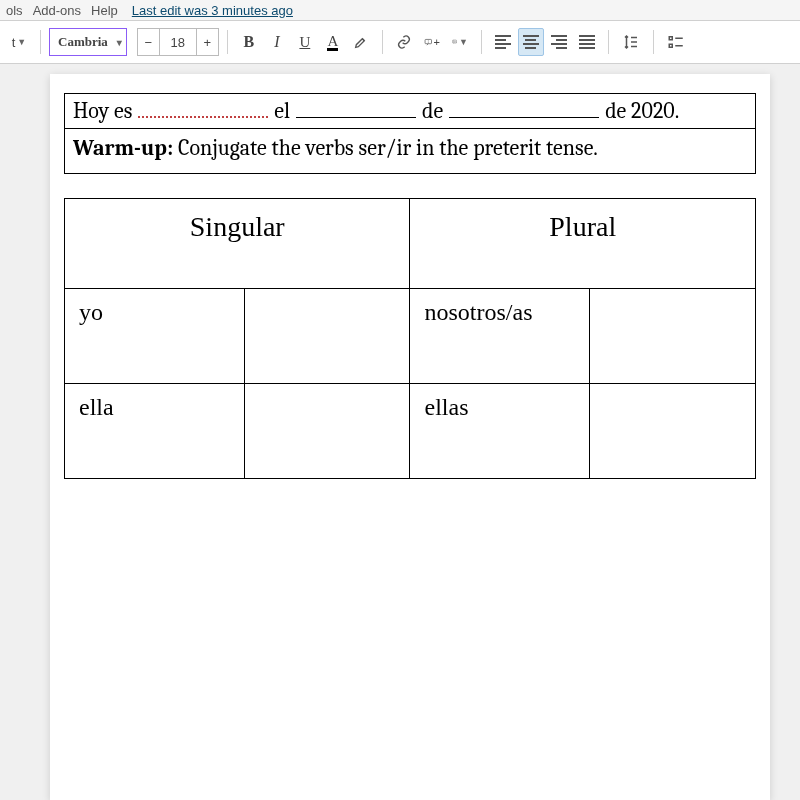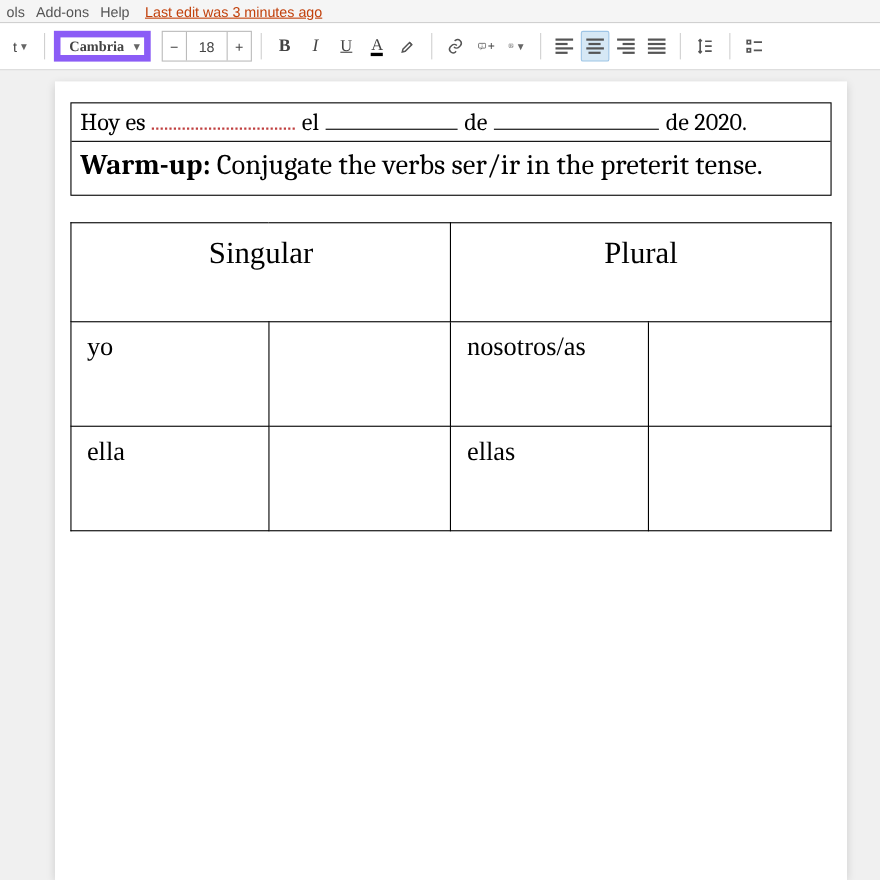--- a/index.html
+++ b/index.html
@@ -16,21 +16,21 @@
       display: flex;
       align-items: center;
       gap: 10px;
       padding: 0 6px;
       font-family: Arial, sans-serif;
       font-size: 13px;
       color: #555;
     }
     .menubar .edit-status {
       text-decoration: underline;
-      color: #c2410c;
+      color: #0c4a6e;
       margin-left: 4px;
     }
     .toolbar {
       height: 44px;
       background: #fff;
       border-top: 1px solid #d0d0d0;
       border-bottom: 1px solid #d0d0d0;
       display: flex;
       align-items: center;
       padding: 0 6px;
@@ -54,21 +54,21 @@
       border: 1px solid transparent;
       border-radius: 2px;
       cursor: pointer;
       padding: 0 4px;
     }
     .tb-btn.active {
       background: #d6e8f5;
       border: 1px solid #9ec5e6;
     }
     .font-select {
-      border: 6px solid #8b5cf6;
+      border: 1px solid #8b5cf6;
       height: 28px;
       padding: 0 18px 0 8px;
       display: flex;
       align-items: center;
       font-family: Georgia, serif;
       font-weight: bold;
       position: relative;
       background: #fff;
     }
     .font-select::after {
@@ -140,21 +140,21 @@
       display: inline-block;
       border-bottom: 2px dotted #c04040;
       height: 20px;
     }
     .blank-plain {
       display: inline-block;
       border-bottom: 1.5px solid #000;
       height: 20px;
     }
     .warmup-line {
-      font-size: 26px;
+      font-size: 22px;
       padding: 6px 8px 12px 8px;
     }
     .warmup-line .label { font-weight: bold; }
     .conjugation-table {
       width: 100%;
       border-collapse: collapse;
       margin-top: 24px;
       font-family: Liberation Serif, serif;
       table-layout: fixed;
     }

